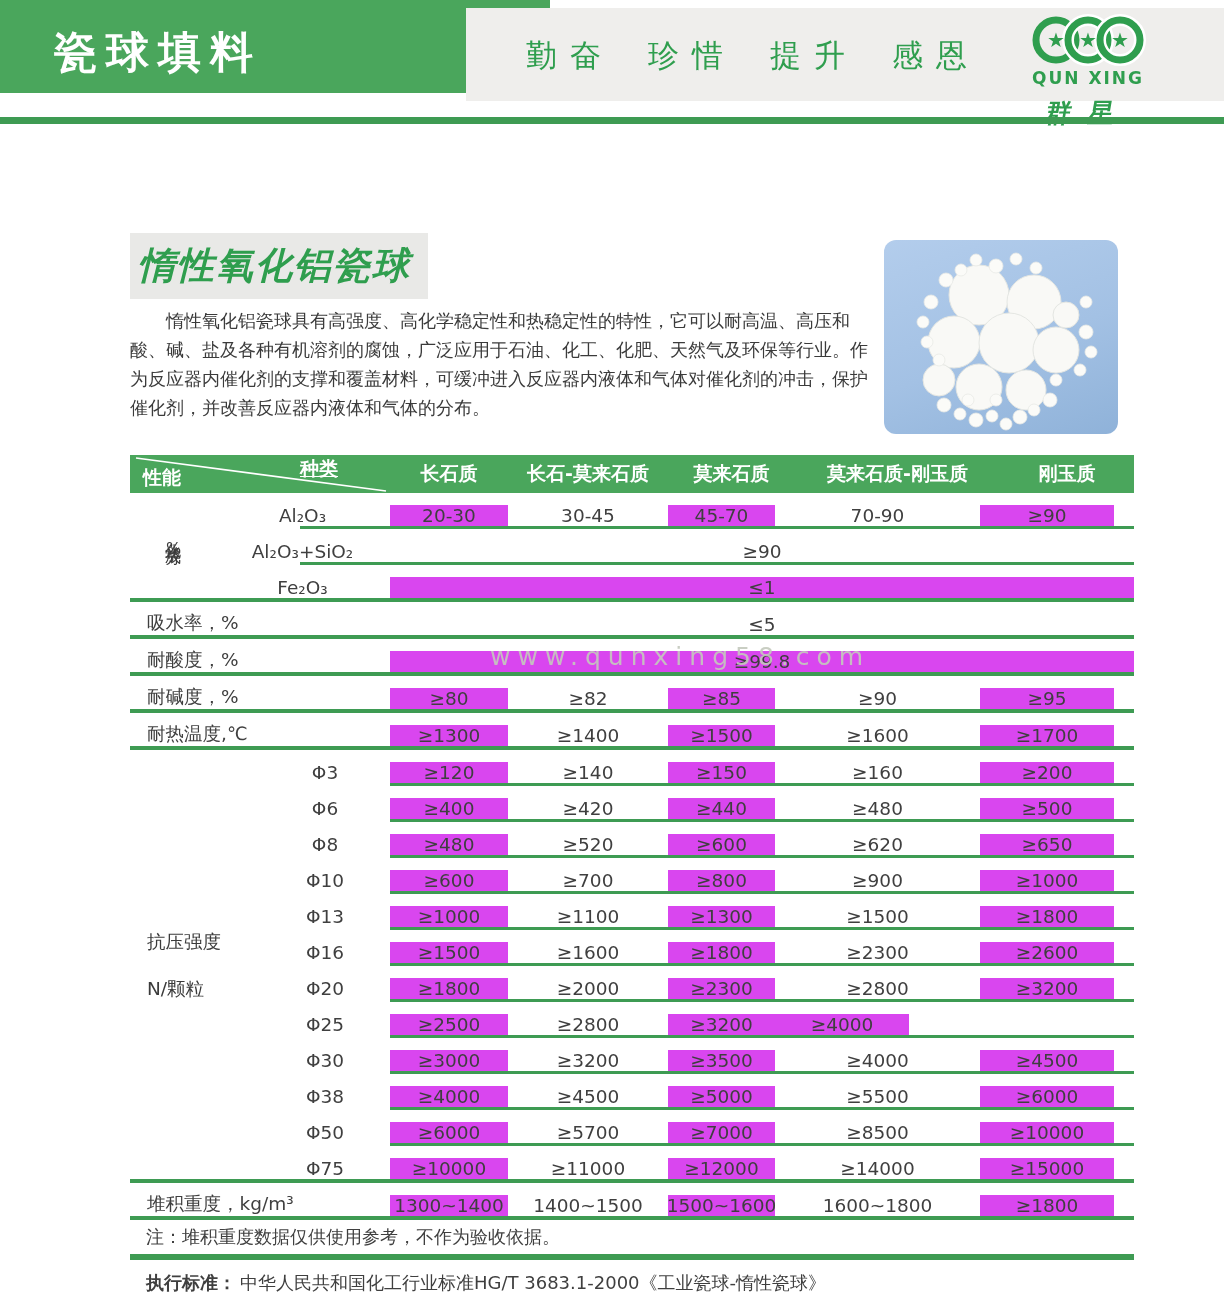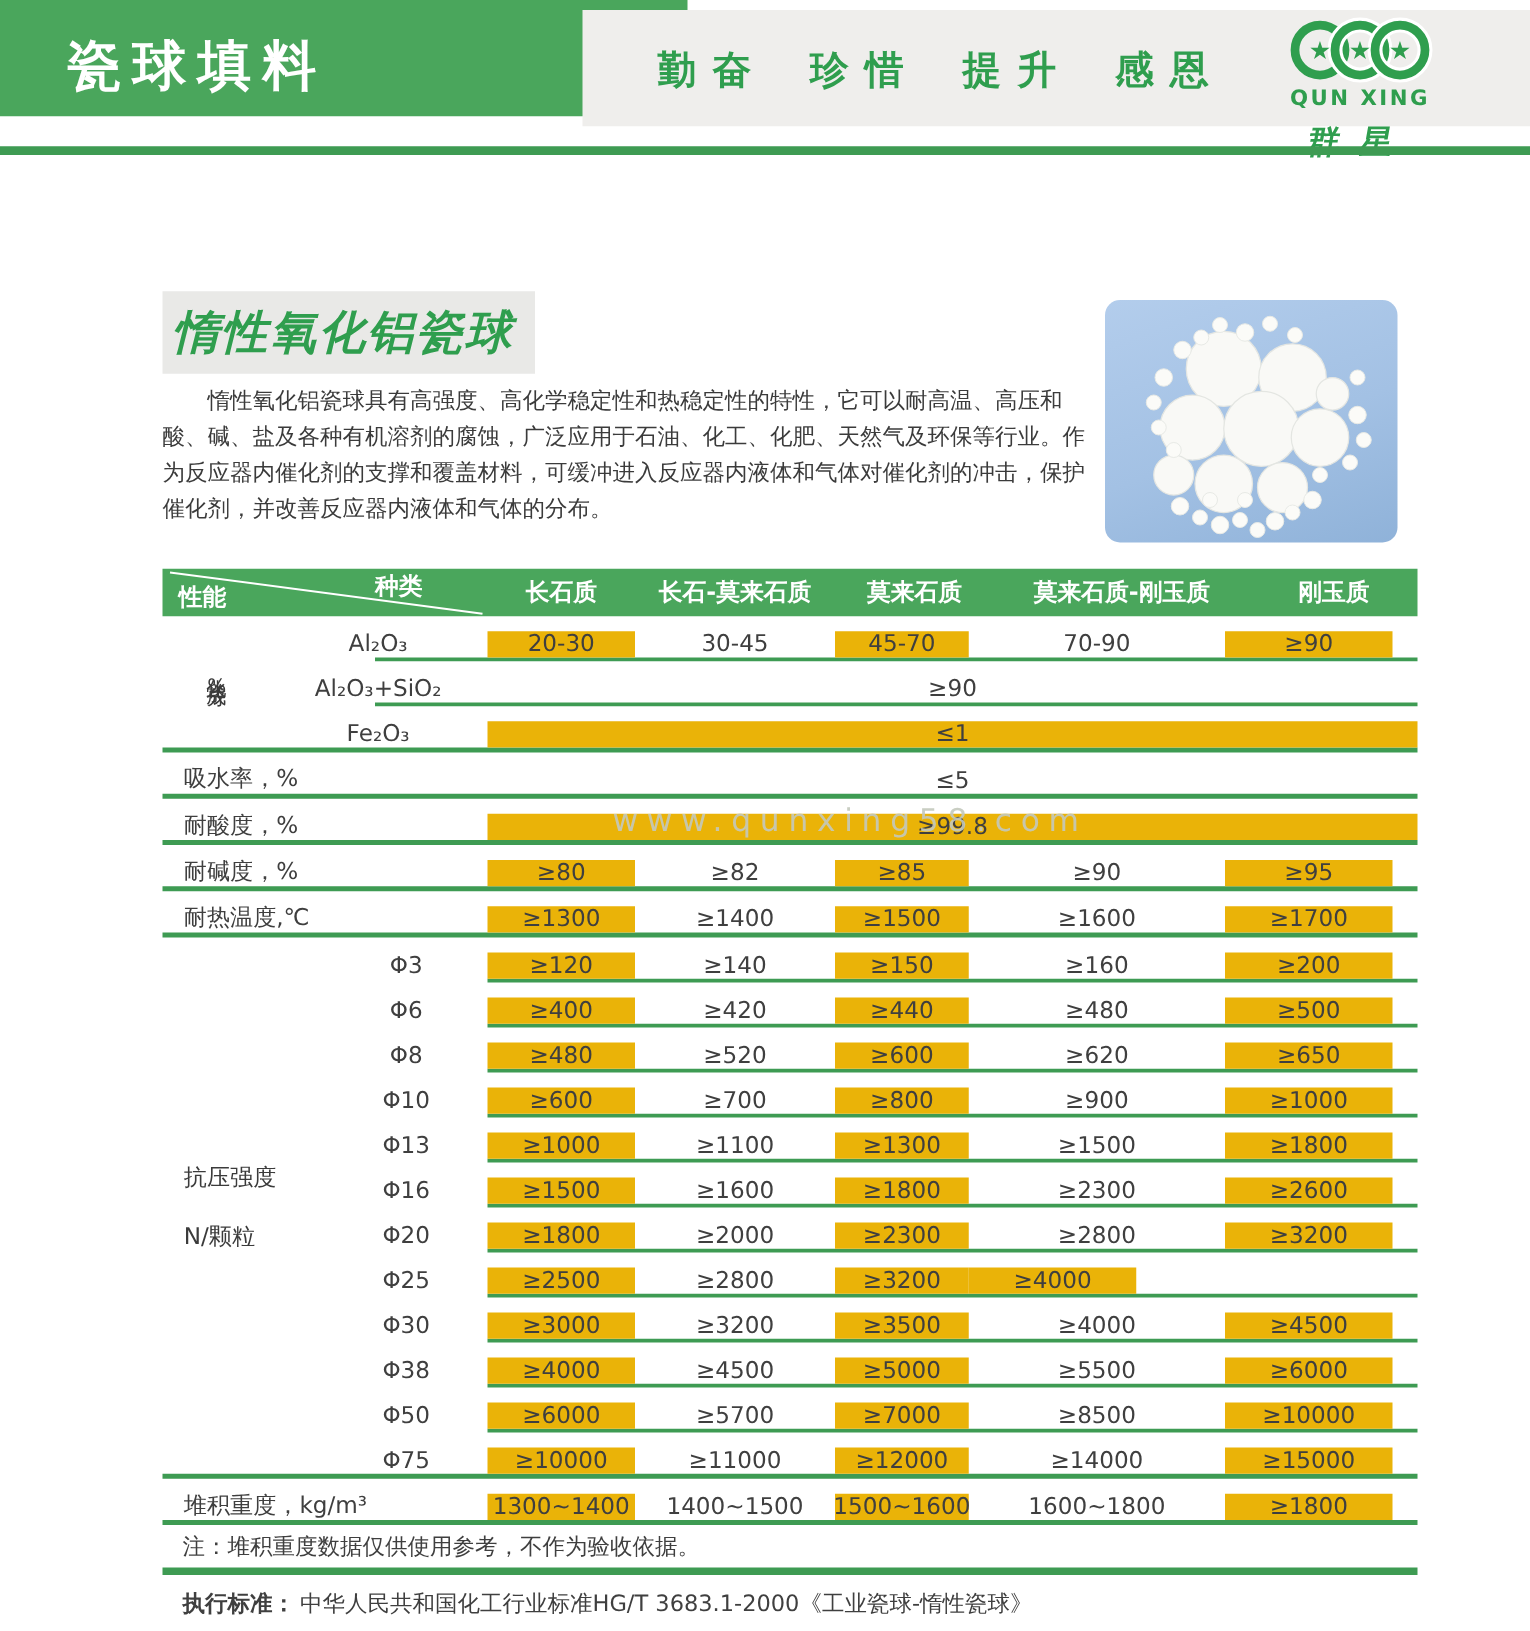--- a/index.html
+++ b/index.html
@@ -3,48 +3,48 @@
 <meta charset="utf-8">
 <style>
   html,body{margin:0;padding:0;background:#ffffff;}
   .page{position:relative;width:1224px;height:1305px;background:#ffffff;overflow:hidden;
         font-family:"DejaVu Sans","Liberation Sans",sans-serif;color:#3f3f3f;}
 
   
   .banner-green{position:absolute;left:0;top:8;width:550px;height:93px;background:#4aa65c;}
   .banner-title{position:absolute;left:54px;top:24px;font-size:43px;font-weight:bold;color:#ffffff;letter-spacing:9px;}
   .banner-gray{position:absolute;left:466px;top:8px;width:758px;height:93px;background:#efeeec;}
-  .slogan{position:absolute;left:60px;top:27px;font-size:31px;font-weight:bold;color:#2f9e4e;white-space:nowrap;}
+  .slogan{position:absolute;left:60px;top:27px;font-size:31px;font-weight:normal;color:#2f9e4e;white-space:nowrap;}
   .slogan span{letter-spacing:13px;margin-right:34px;}
   .logo{position:absolute;left:552px;top:4px;width:140px;text-align:center;}
   .logo-cn{font-size:26px;font-weight:bold;color:#2f9e4e;transform:skewX(-10deg);margin-top:-2px;letter-spacing:16px;}
   .rule{position:absolute;left:0;top:117px;width:1224px;height:7px;background:#3e9b53;}
 
   
   .title-box{position:absolute;left:130px;top:233px;width:298px;height:66px;background:#e9e9e7;font-style:italic;}
   .product-title{position:absolute;left:8px;top:8px;font-size:37px;font-weight:bold;color:#2f9e4e;letter-spacing:2px;}
   .desc{position:absolute;left:130px;top:306px;width:742px;font-size:18px;line-height:29px;text-indent:2em;color:#3b3b3b;}
   .pimg{position:absolute;left:884px;top:240px;width:234px;height:194px;border-radius:12px;overflow:hidden;
         background:linear-gradient(160deg,#b3cdec 0%,#a3c1e4 55%,#8fb2d9 100%);}
 
   
   .tbl{position:absolute;left:130px;top:455px;width:1004px;}
   .thead{display:flex;height:38px;background:#4aa65c;color:#ffffff;font-weight:bold;font-size:19px;}
   .thead .hc{display:flex;align-items:center;justify-content:center;}
   .corner{position:relative;width:260px;height:38px;}
   .corner svg{position:absolute;left:0;top:0;}
-  .corner .top{position:absolute;right:52px;top:1px;}
+  .corner .top{position:absolute;right:52px;top:1px;text-decoration:underline;}
   .corner .bot{position:absolute;left:13px;bottom:2px;}
   .h1{width:118px}.h2{width:160px}.h3{width:127px}.h4{width:205px}.h5{width:134px}
 
   .row{display:flex;height:33px;align-items:flex-end;font-size:18.5px;}
   .cell{display:flex;align-items:center;justify-content:center;}
   .label{width:260px;justify-content:flex-start;padding-left:17px;box-sizing:border-box;}
   .v1{width:118px}.v2{width:160px}.v3{width:107px}.v4{width:205px}.v5{width:134px}
-  .g{background:#eab308;}
+  .g{background:#d946ef;}
   .spanv{width:744px;}
   .sep{height:3px;background:#3e9b53;}
   .sep.main{height:4px;}
   .sep.thick{height:6px;}
   .sep.inchem{margin-left:85px;}
   .sep.inphi{margin-left:130px;}
 
   .chem{position:relative;padding-left:85px;}
   .vlabel{position:absolute;left:0;top:0;width:85px;height:100%;display:flex;align-items:center;justify-content:center;
           writing-mode:vertical-lr;text-orientation:upright;font-size:16px;letter-spacing:2px;color:#3b3b3b;}

